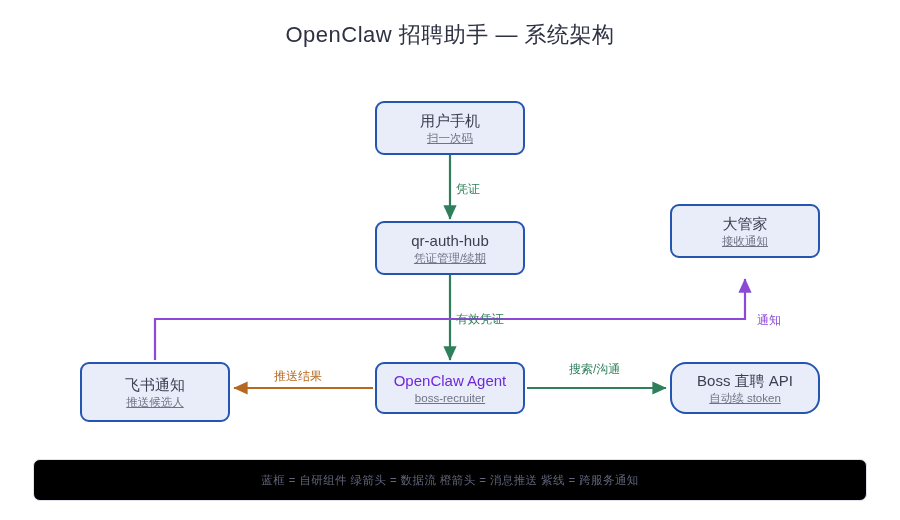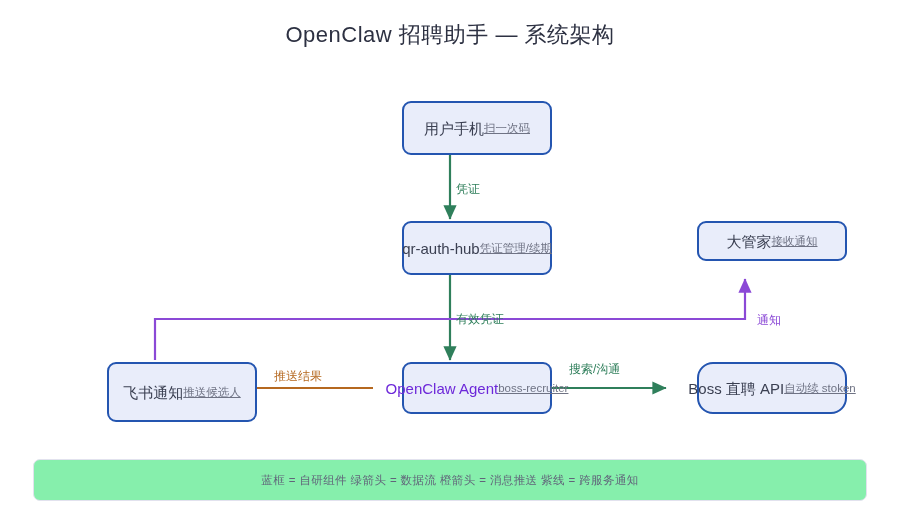--- a/index.html
+++ b/index.html
@@ -37,46 +37,45 @@
     width: 900px;
     height: 520px;
   }
   .node {
     position: absolute;
     box-sizing: border-box;
     background: #e9edfa;
     border: 2px solid #2455b0;
     border-radius: 9px;
     display: flex;
-    flex-direction: row;
+    flex-direction: column;
     align-items: center;
     justify-content: center;
     z-index: 3;
-    margin-left: 27px;
   }
   .node .node-title {
     font-size: 15px;
     line-height: 19px;
     color: #3a3f51;
     white-space: nowrap;
   }
   .node .node-sub {
     font-size: 11.5px;
     line-height: 15px;
     color: #6f7384;
     white-space: nowrap;
     margin-top: 1px;
     text-decoration: underline;
   }
   .node.accent .node-title {
     color: #6d28d9;
   }
   .node-phone   { left: 375px; top: 101px; width: 150px; height: 54px; }
   .node-qrhub   { left: 375px; top: 221px; width: 150px; height: 54px; border-radius: 9px; }
-  .node-butler  { left: 670px; top: 221px; width: 150px; height: 40px; }
+  .node-butler  { left: 670px; top: 204px; width: 150px; height: 54px; }
   .node-feishu  { left: 80px;  top: 362px; width: 150px; height: 60px; }
   .node-agent   { left: 375px; top: 362px; width: 150px; height: 52px; }
   .node-boss    { left: 670px; top: 362px; width: 150px; height: 52px; border-radius: 16px; }
 
   .edge-label {
     position: absolute;
     font-size: 12px;
     white-space: nowrap;
     z-index: 4;
   }
@@ -90,21 +89,21 @@
   .lbl-search       { left: 569px; top: 361px; }
   .lbl-notify       { left: 757px; top: 312px; }
 
   #legend {
     position: absolute;
     left: 33px;
     top: 459px;
     width: 834px;
     height: 42px;
     box-sizing: border-box;
-    background: #86efac;
+    background: #000000;
     border: 1px solid #e2e2ee;
     border-radius: 7px;
     display: flex;
     align-items: center;
     justify-content: center;
     z-index: 2;
   }
   #legend .legend-text {
     font-size: 11.5px;
     color: #61657a;

